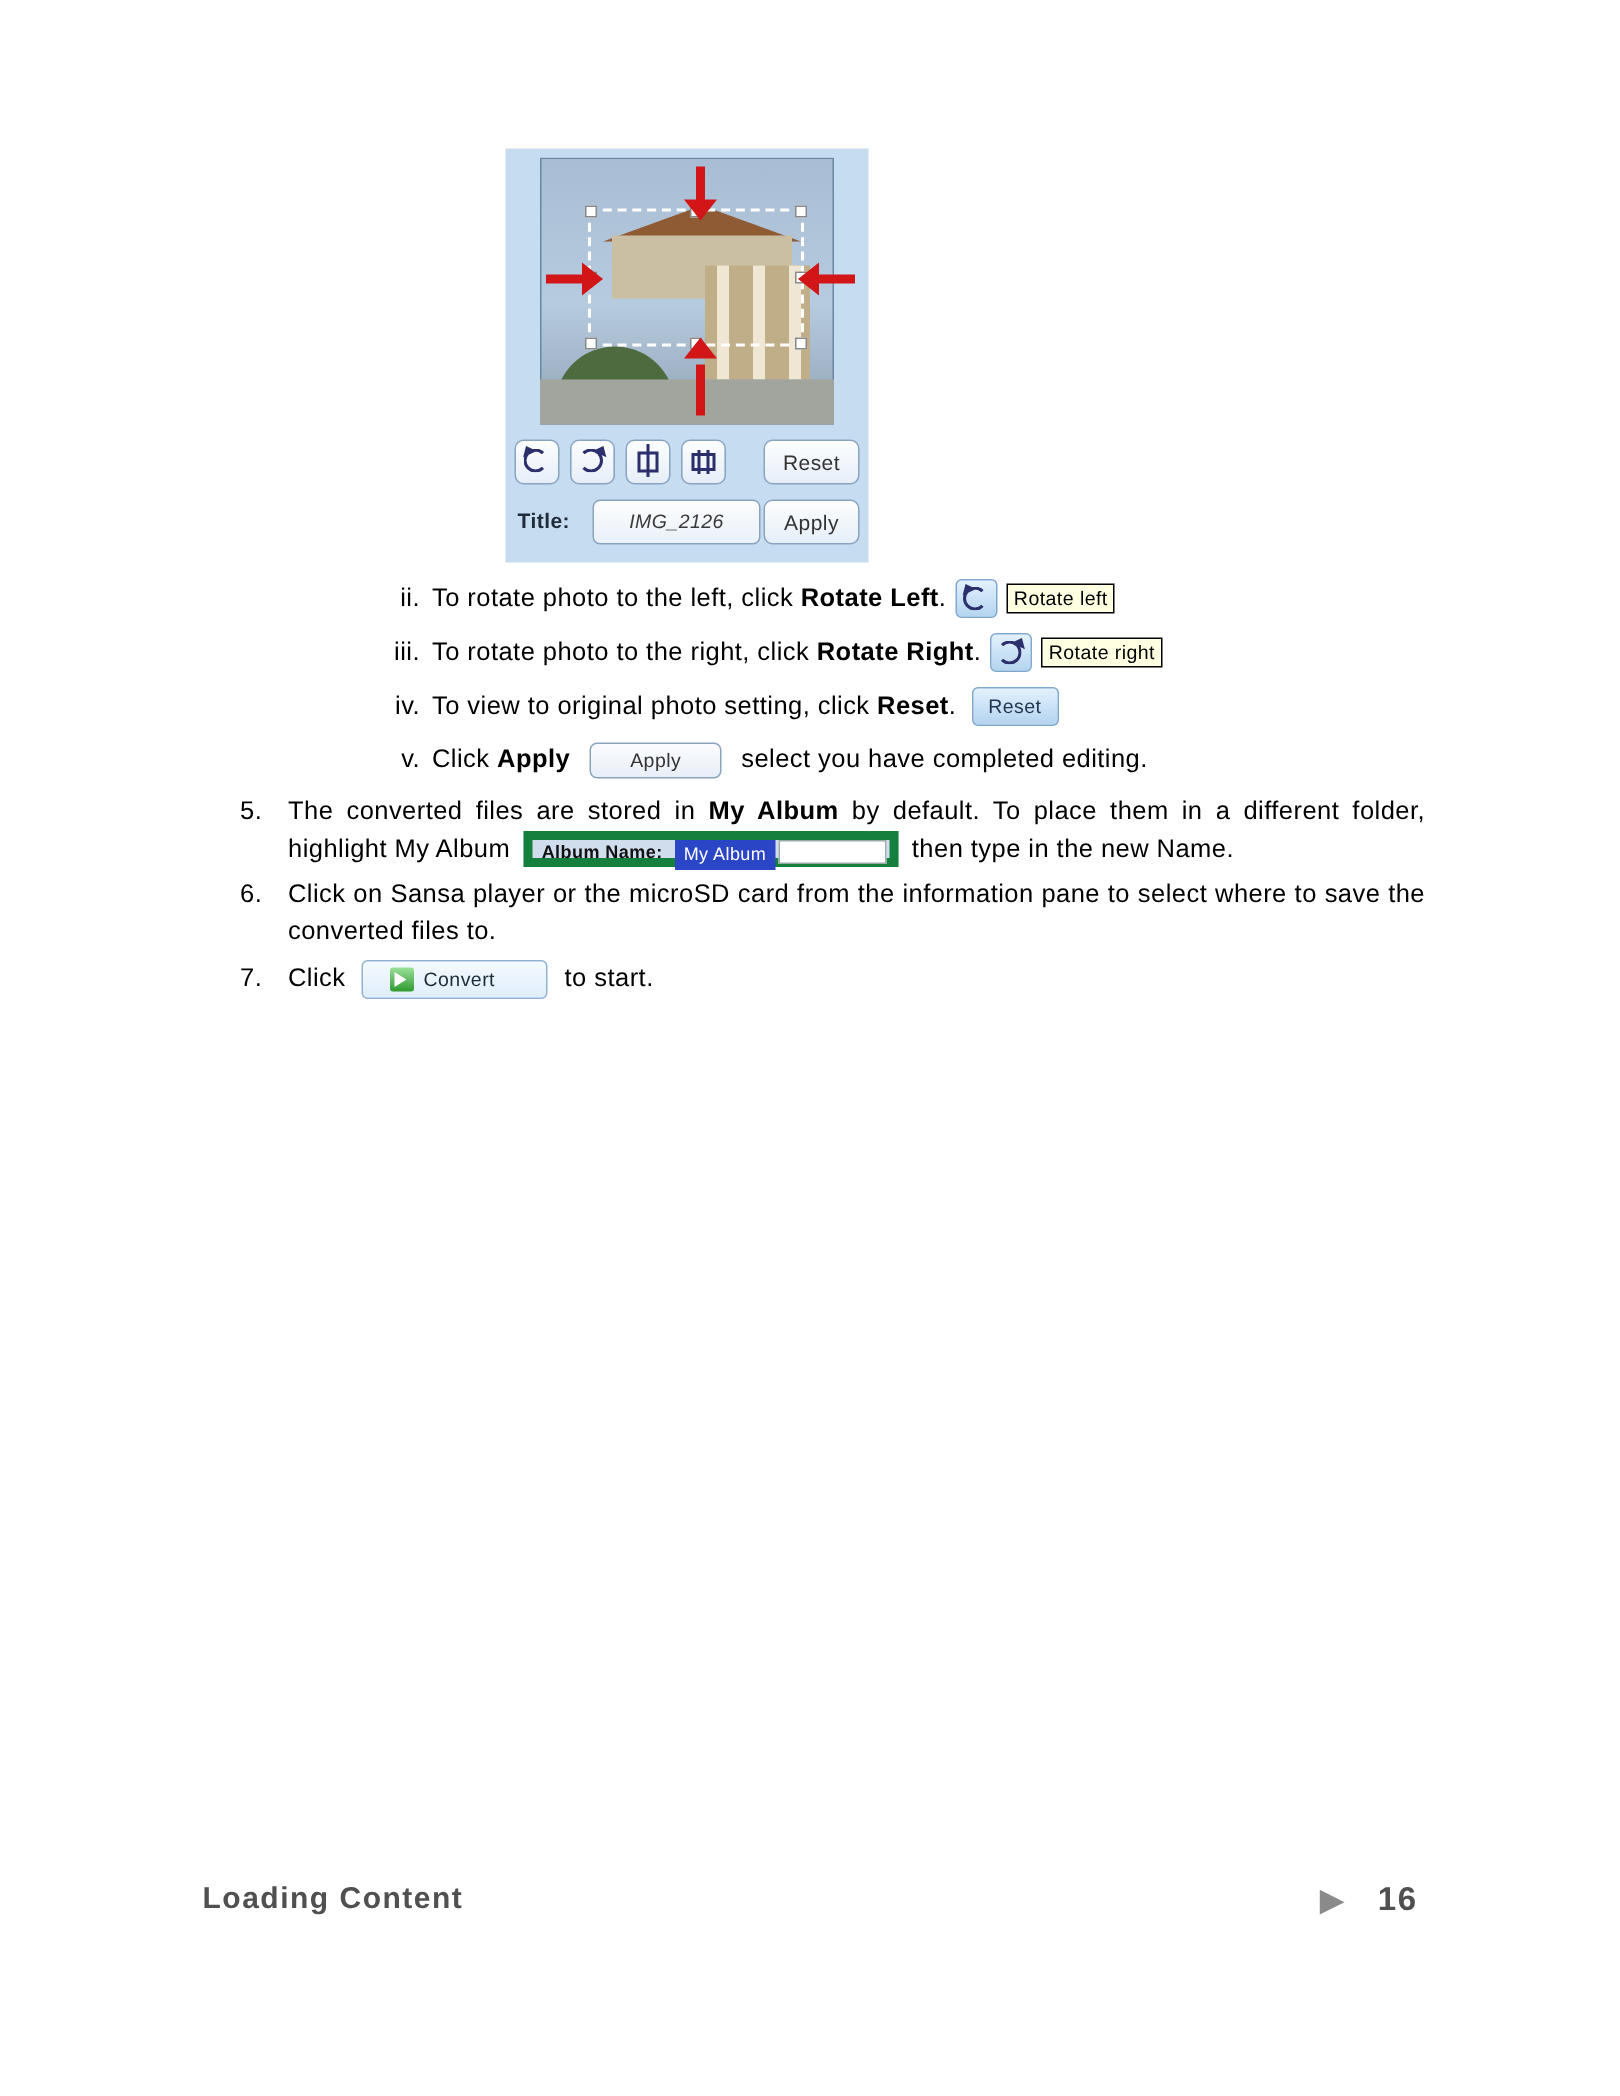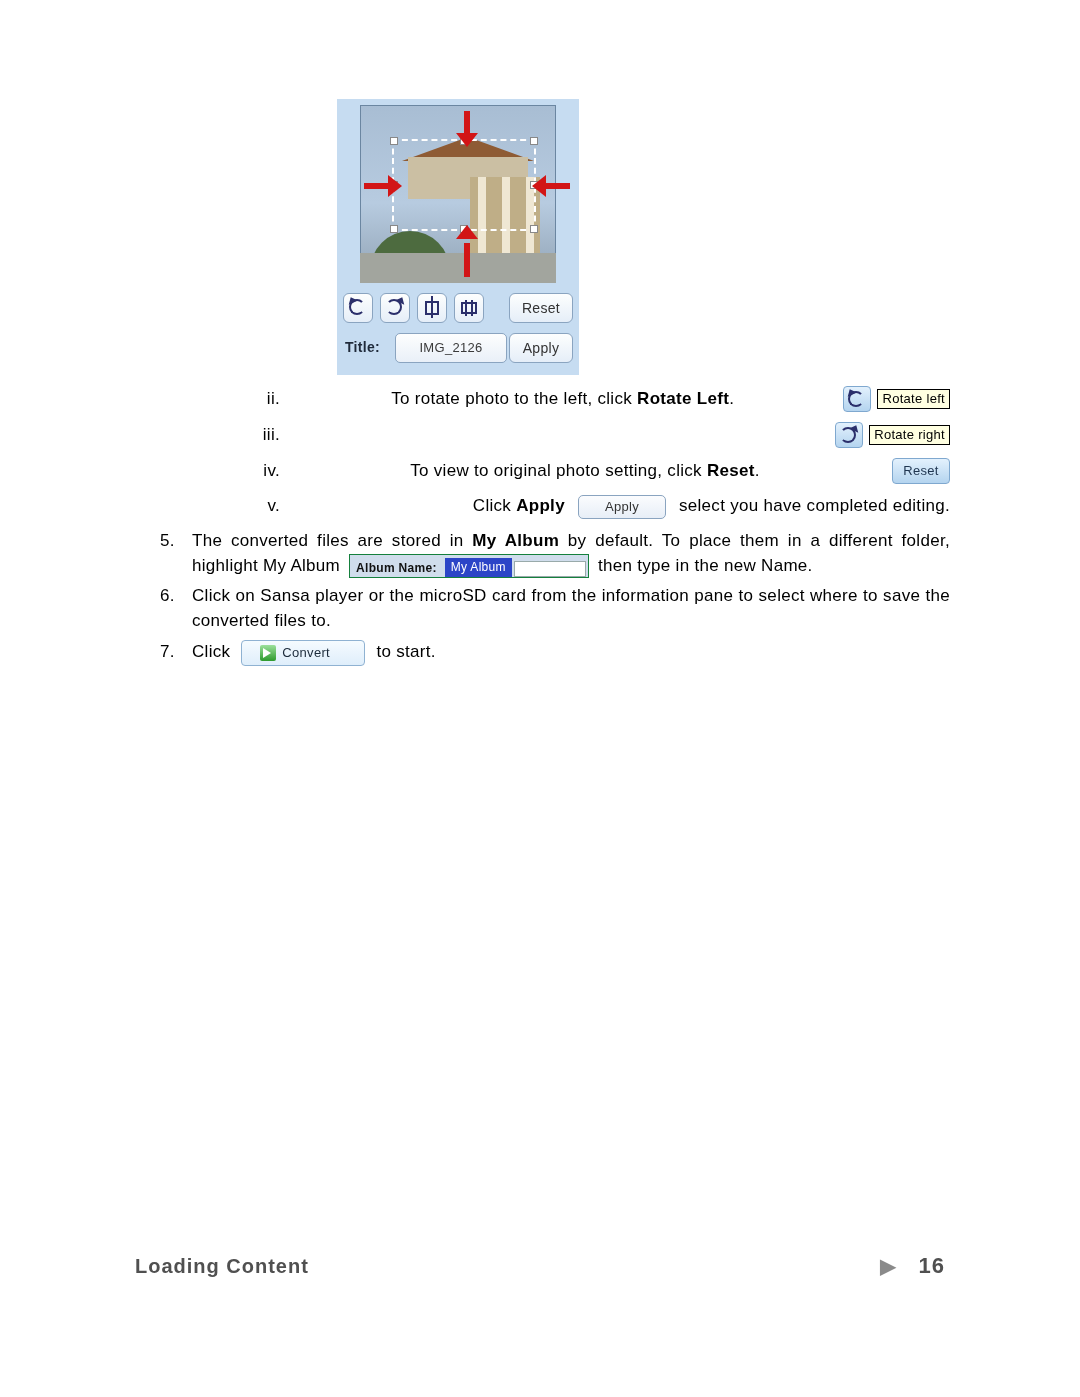--- a/index.html
+++ b/index.html
@@ -132,37 +132,36 @@
   .ic-fit::before{content:"";position:absolute;left:6px;top:8px;width:16px;height:12px;border:2px solid #2b2f6b;box-sizing:border-box;}
   .ic-fit::after{content:"";position:absolute;left:10px;top:6px;width:8px;height:16px;border-left:2px solid #2b2f6b;border-right:2px solid #2b2f6b;box-sizing:border-box;}
 
   
   .title-row { position:absolute; left:8px; top:234px; right:6px; height:32px; }
   .title-label { position:absolute; left:0; top:6px; font-size:14px; font-weight:bold; color:#1f2a3a;}
   .title-input {
     position:absolute; left:50px; top:0; width:110px; height:28px;
     background:linear-gradient(#fdfefe,#e9f0f8);
     border:1px solid #8aa4c0; border-radius:5px;
-    font-size:13px; color:#3a3a3a; text-align:center; line-height:28px;
+    font-size:13px; color:#3a3a3a; text-align:center; line-height:28px;font-style:italic;
   }
 
   
   .body {
     position: absolute;
     left: 160px;
     right: 130px;
     top: 386px;
     line-height: 1.46;
   }
   .roman-item {
     display: flex;
     align-items: center;
     flex-wrap: wrap;
     margin-bottom: 10px;
-    justify-content: space-between;
   }
   .roman-num {
     width: 120px;
     text-align: right;
     flex-shrink: 0;
   }
   .roman-txt {
     margin-left: 8px;
   }
   .num-item { position:relative; padding-left: 32px; margin-top:6px; text-align:justify;}
@@ -216,25 +215,25 @@
     margin: 0 8px;
     height:24px; width:88px;
     background:linear-gradient(#fbfcfe,#e7eef7);
     border:1px solid #8aa4c0;
     border-radius:5px;
     text-align:center; font-size:13px; line-height:22px; color:#333;
     box-sizing:border-box;
   }
   .album-widget {
     display:inline-flex;
-    align-items:flex-end;
+    align-items:flex-start;
     vertical-align:middle;
     margin:0 4px;
     height:24px;
-    border:1px solid #15803d;
+    border:6px solid #15803d;
     background:#d0ddec;
     box-sizing:border-box;
     padding:0 2px;
   }
   .album-label { font-size:12px; font-weight:bold; color:#111; padding:0 4px;}
   .album-value {
     display:inline-block;
     background:#2b45c7;
     color:#fff;
     font-size:12px;
@@ -367,20 +366,23 @@
       <span class="inline-stack">
         <span class="mini-btn sq">
             <span class="ic-rotl"></span>
           </span>
         <span class="tooltip-box">Rotate left</span>
       </span>
     </div>
 
     <div class="roman-item">
       <span class="roman-num">iii.</span>
+      <span class="roman-txt">
+        <span>To rotate photo to the right, click </span><b>Rotate Right</b><span>.</span>
+      </span>
       <span class="inline-stack">
         <span class="mini-btn sq">
             <span class="ic-rotr"></span>
           </span>
         <span class="tooltip-box">Rotate right</span>
       </span>
     </div>
 
     <div class="roman-item">
       <span class="roman-num">iv.</span>

